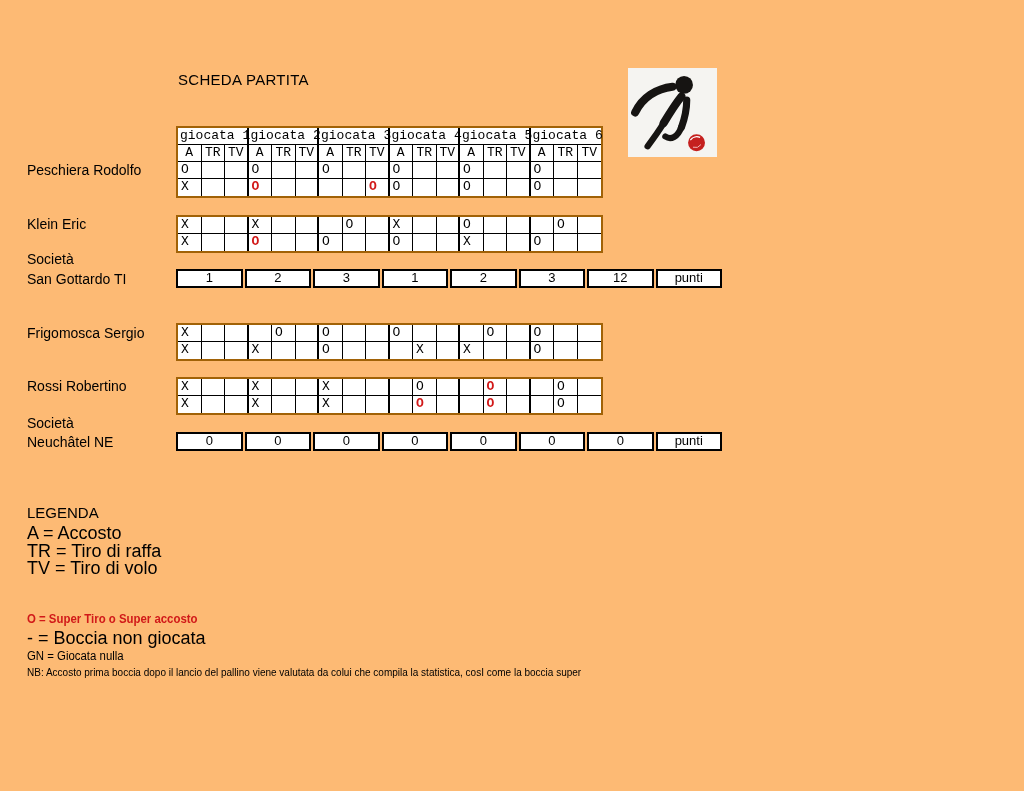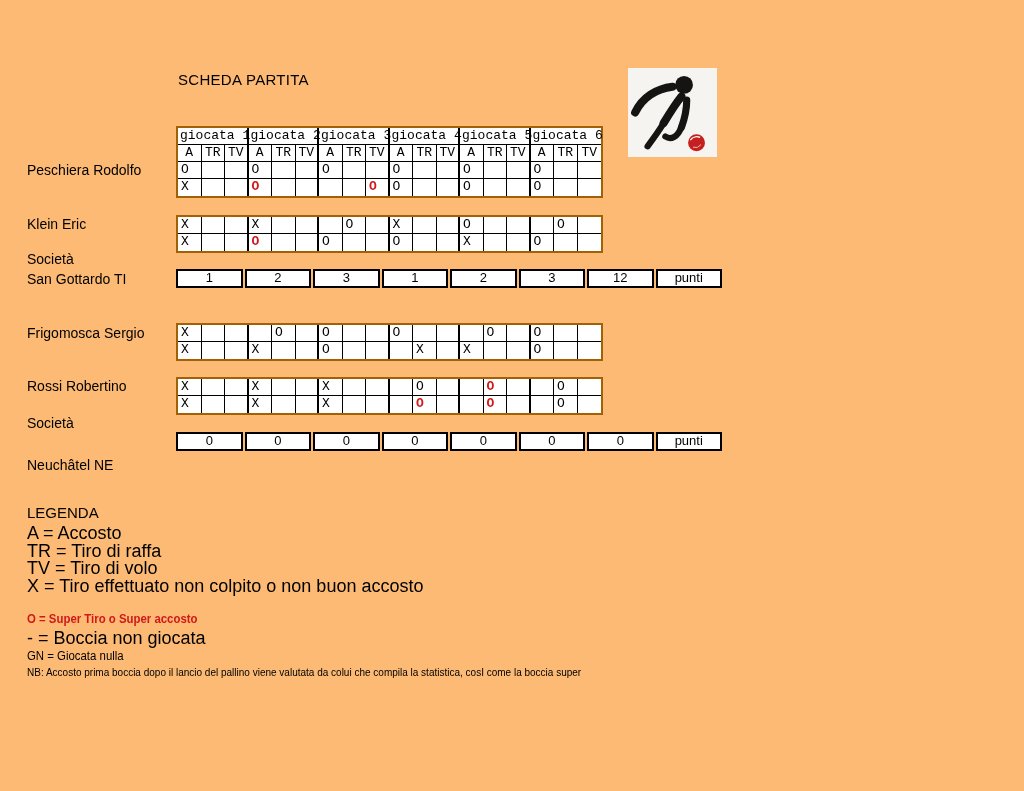--- a/index.html
+++ b/index.html
@@ -61,34 +61,33 @@
       <circle cx="77" cy="84" r="9.5" fill="#c5201f"></circle>
       <path d="M70,81 a9,9 0 0 1 11,-3" stroke="#ffffff" stroke-width="1.4" fill="none"></path>
       <path d="M73,89 a8,8 0 0 0 9,-3" stroke="#f0b9b9" stroke-width="1.1" fill="none"></path>
     </svg>
   </div>
 
   <div class="leg leg-title" style="top:504px">LEGENDA</div>
   <div class="leg" style="top:523px">A = Accosto</div>
   <div class="leg" style="top:541px">TR = Tiro di raffa</div>
   <div class="leg" style="top:558px">TV = Tiro di volo</div>
-  <div class="leg" style="top:576px">X = Tiro effettuato non colpito o non buon accosto</div>
   <div class="leg leg-super" style="top:612px">O = Super Tiro o Super accosto</div>
   <div class="leg" style="top:628px">- = Boccia non giocata</div>
   <div class="leg leg-small" style="top:649px">GN = Giocata nulla</div>
   <div class="nb-line">NB: Accosto prima boccia dopo il lancio del pallino viene valutata da colui che compila la statistica, cosI come la boccia super</div>
 
 <div class="label" style="top: 162px;">Peschiera Rodolfo</div>
     <div class="label" style="top: 216px;">Klein Eric</div>
     <div class="label" style="top: 251px;">Società</div>
     <div class="label" style="top: 271px;">San Gottardo TI</div>
     <div class="label" style="top: 325px;">Frigomosca Sergio</div>
     <div class="label" style="top: 378px;">Rossi Robertino</div>
     <div class="label" style="top: 415px;">Società</div>
-    <div class="label" style="top: 434px; margin-top: 23px;">Neuchâtel NE</div>
+    <div class="label" style="top: 434px;">Neuchâtel NE</div>
     <div class="mtable" style="top: 126px;">
       <div class="row">
         <div class="hcell">giocata 1</div>
         <div class="hcell">giocata 2</div>
         <div class="hcell">giocata 3</div>
         <div class="hcell">giocata 4</div>
         <div class="hcell">giocata 5</div>
         <div class="hcell">giocata 6</div>
       </div>
       <div class="row">

